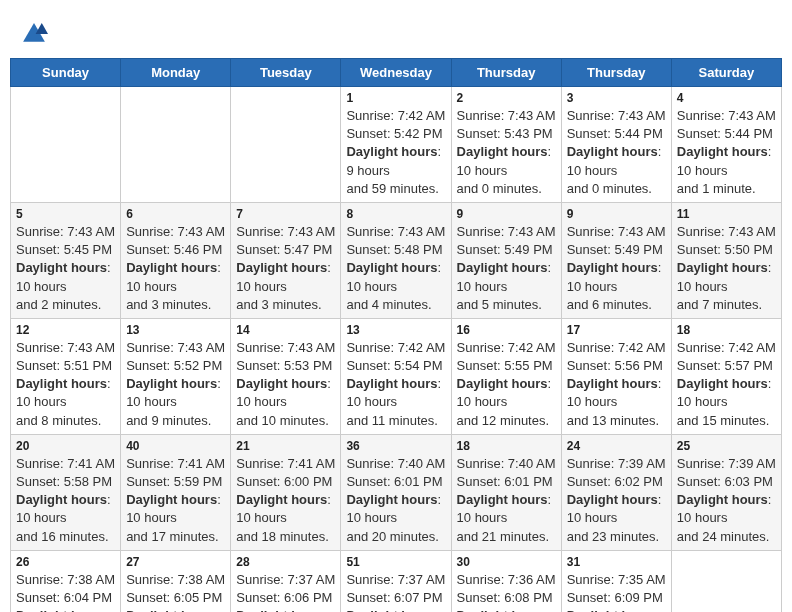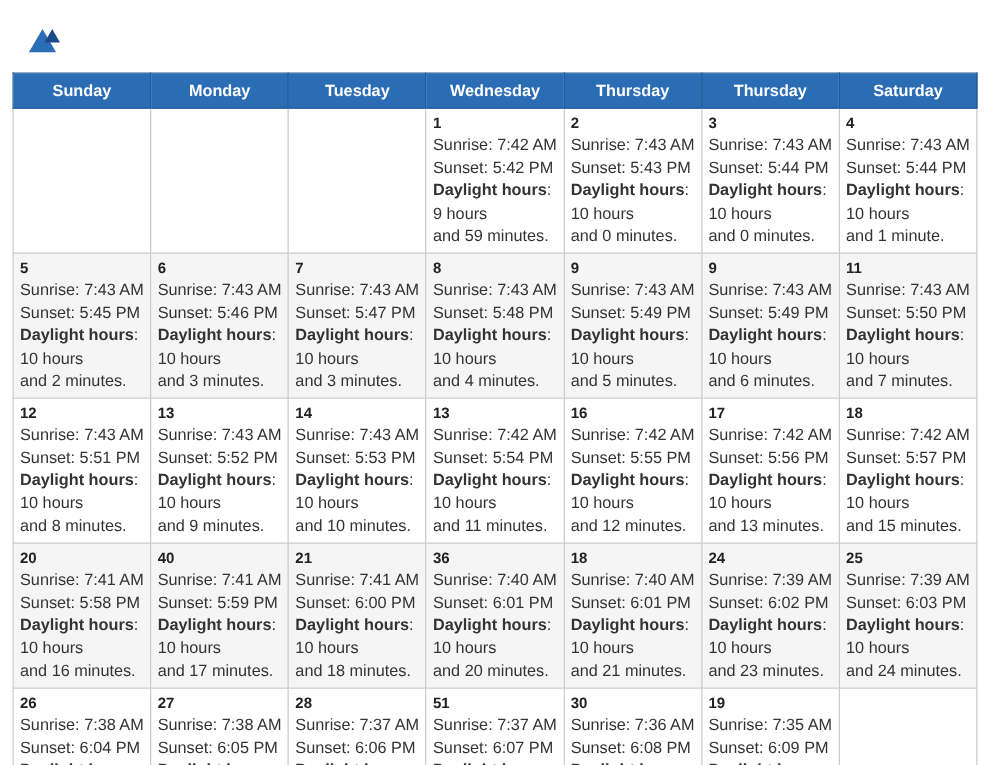--- a/index.html
+++ b/index.html
@@ -245,19 +245,19 @@
         </td>
         <td>
           <span class="day-number">51</span>
           <div class="cell-text">Sunrise: 7:37 AM<br>Sunset: 6:07 PM<br><b>Daylight hours</b>: 10 hours<br>and 30 minutes.</div>
         </td>
         <td>
           <span class="day-number">30</span>
           <div class="cell-text">Sunrise: 7:36 AM<br>Sunset: 6:08 PM<br><b>Daylight hours</b>: 10 hours<br>and 32 minutes.</div>
         </td>
         <td>
-          <span class="day-number">19</span>
+          <span class="day-number">31</span>
           <div class="cell-text">Sunrise: 7:35 AM<br>Sunset: 6:09 PM<br><b>Daylight hours</b>: 10 hours<br>and 33 minutes.</div>
         </td>
         <td class="empty-cell"></td>
       </tr>
     </tbody>
 </table>
 
 </body></html>

